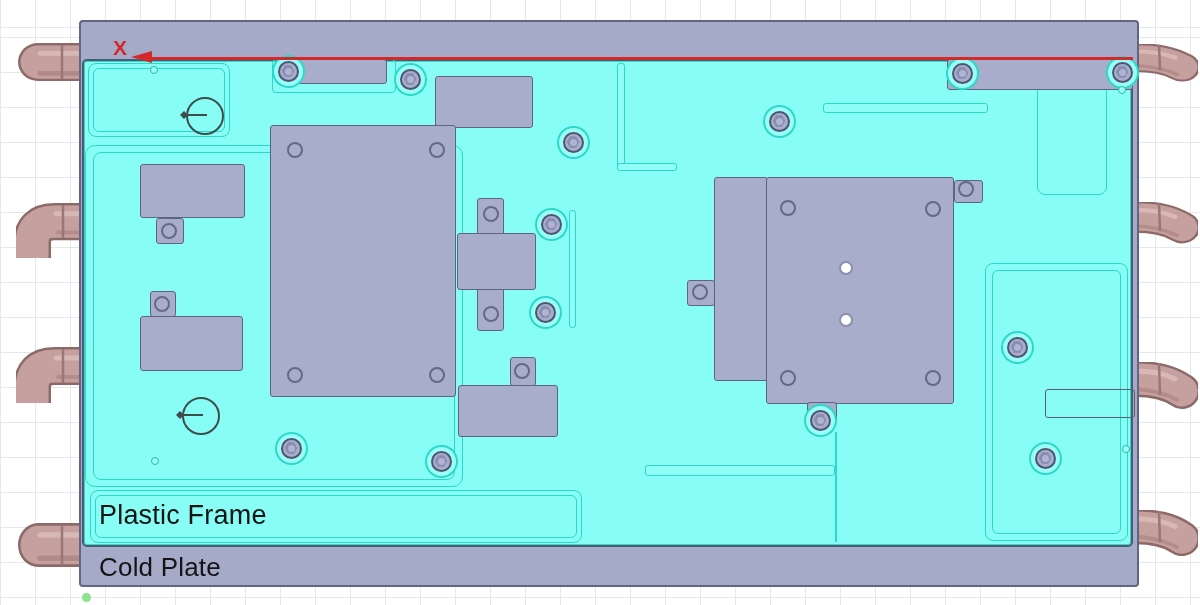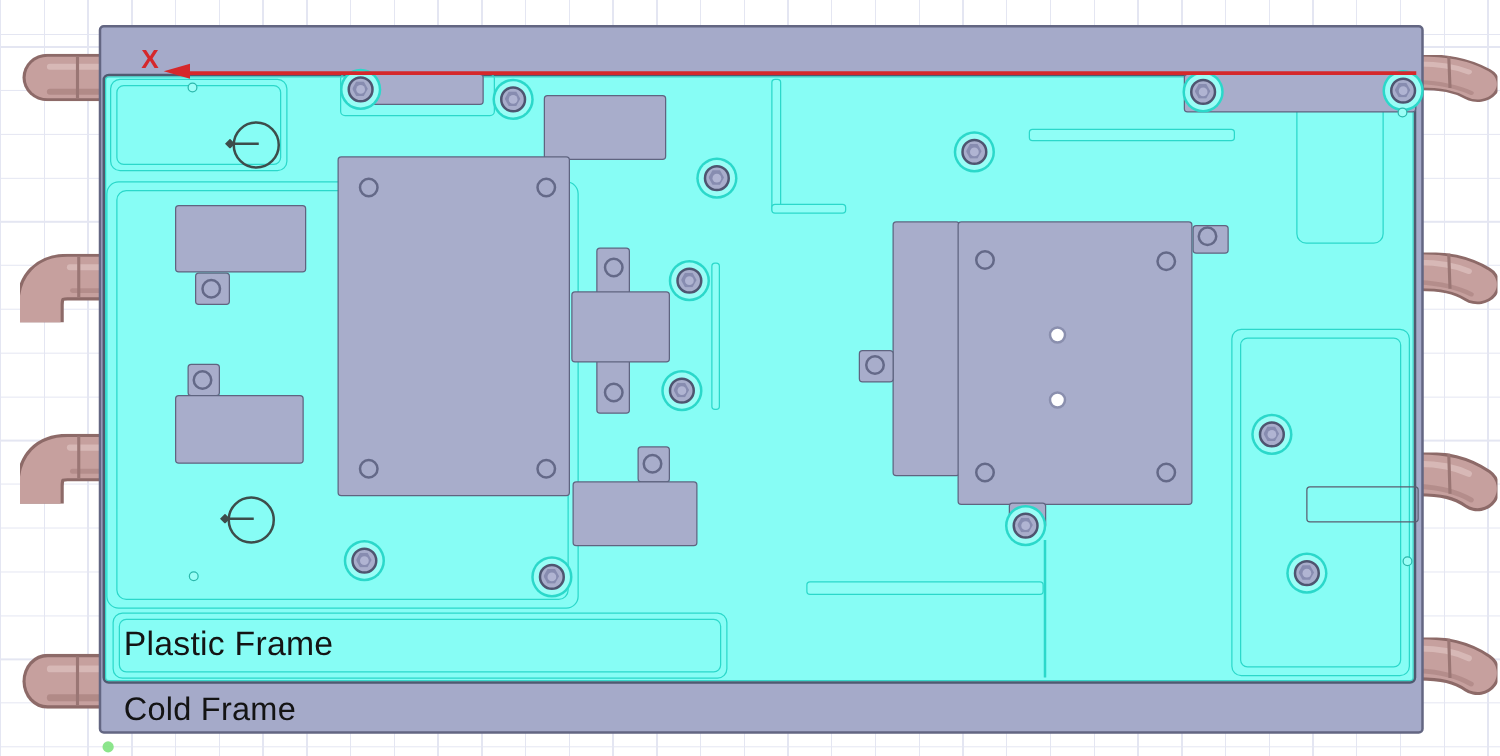--- a/index.html
+++ b/index.html
@@ -188,15 +188,15 @@
       </div>
       <div class="datum" style="left: 182px; top: 397px; width: 38px; height: 38px;">
         <i class="dline"></i>
         <i class="dsq"></i>
       </div>
     </div>
   <div class="red-line"></div>
   <div class="x-arrow"></div>
   <div class="x-label">X</div>
   <div class="label plastic">Plastic Frame</div>
-  <div class="label cold">Cold Frame</div>
+  <div class="label cold">Cold Plate</div>
   <div class="origin-dot" style="left: 82px; top: 593px;"></div>
 </div>
 
 </body></html>

